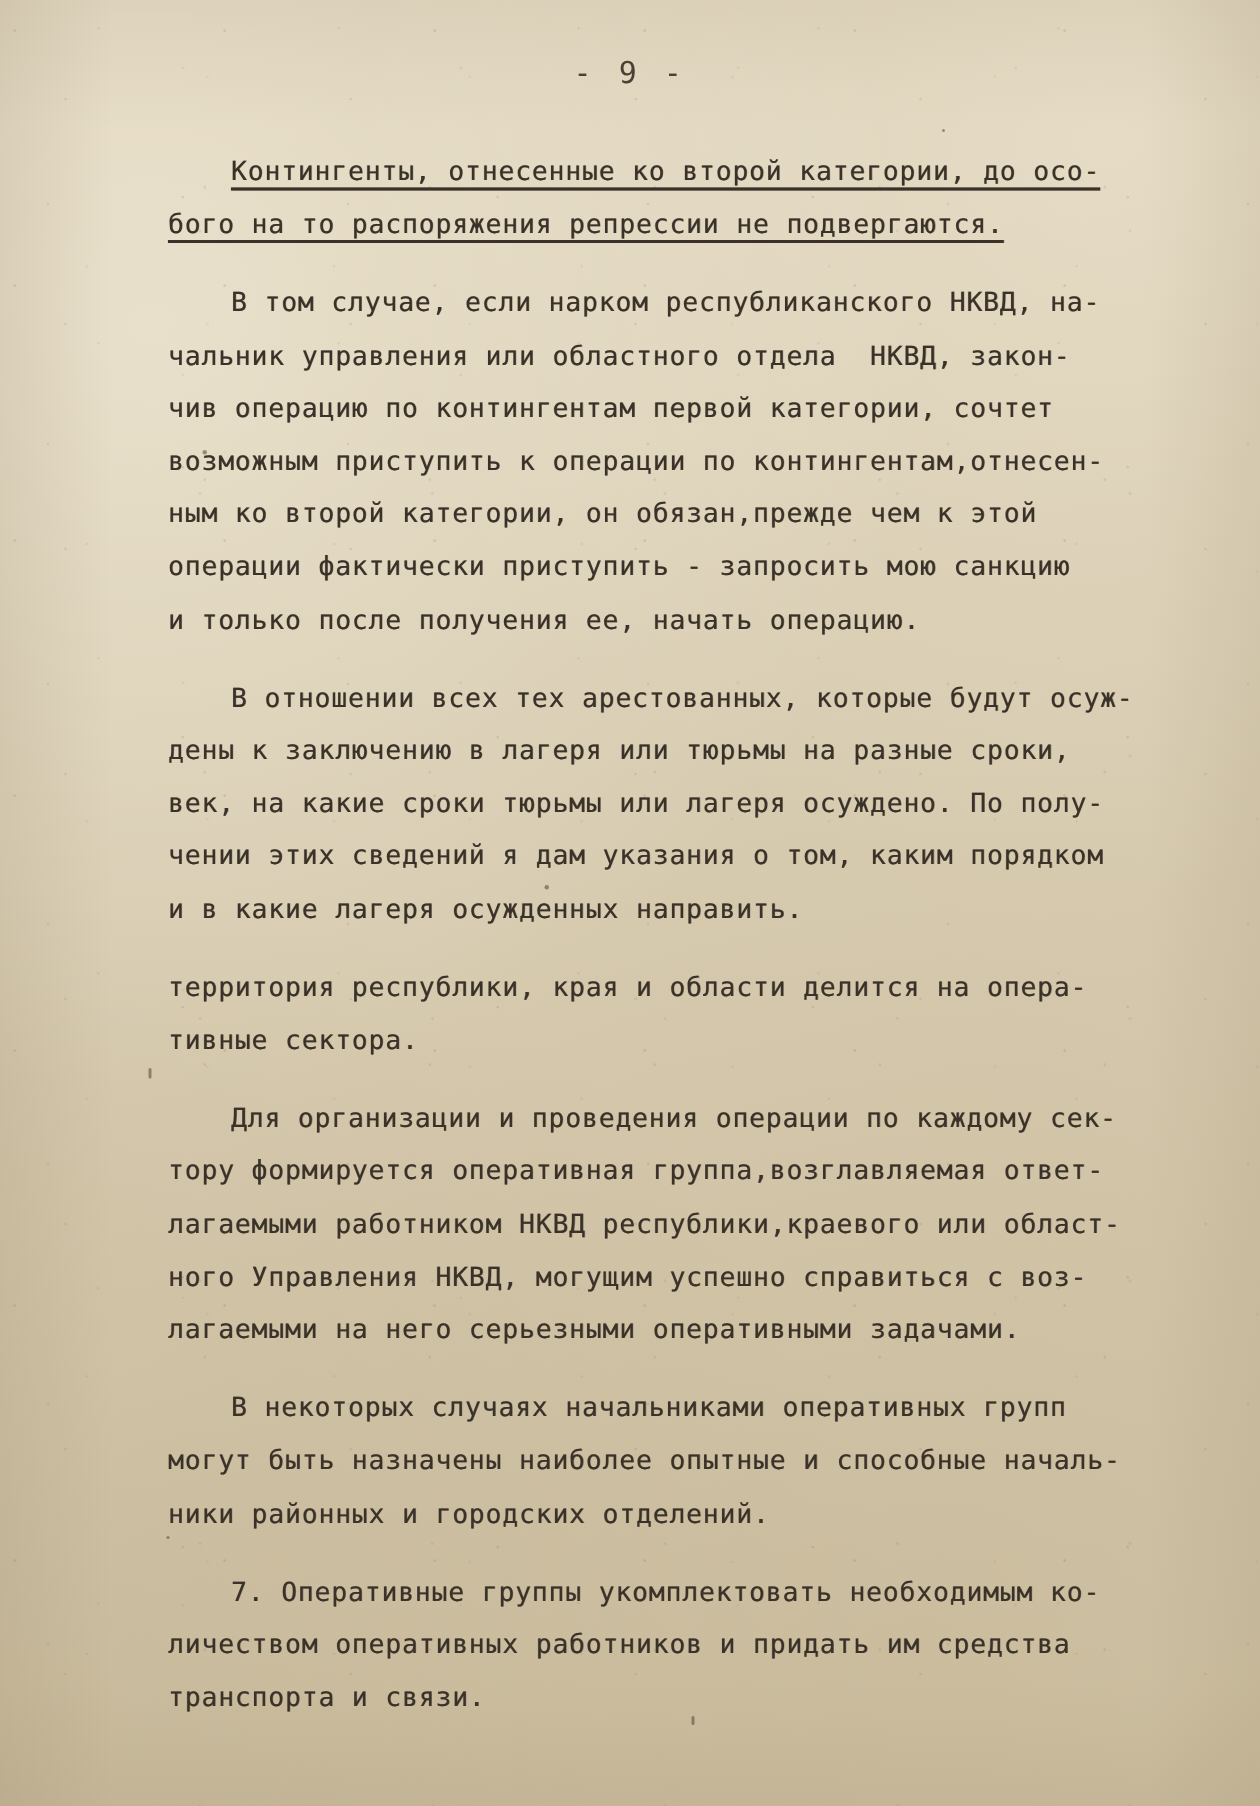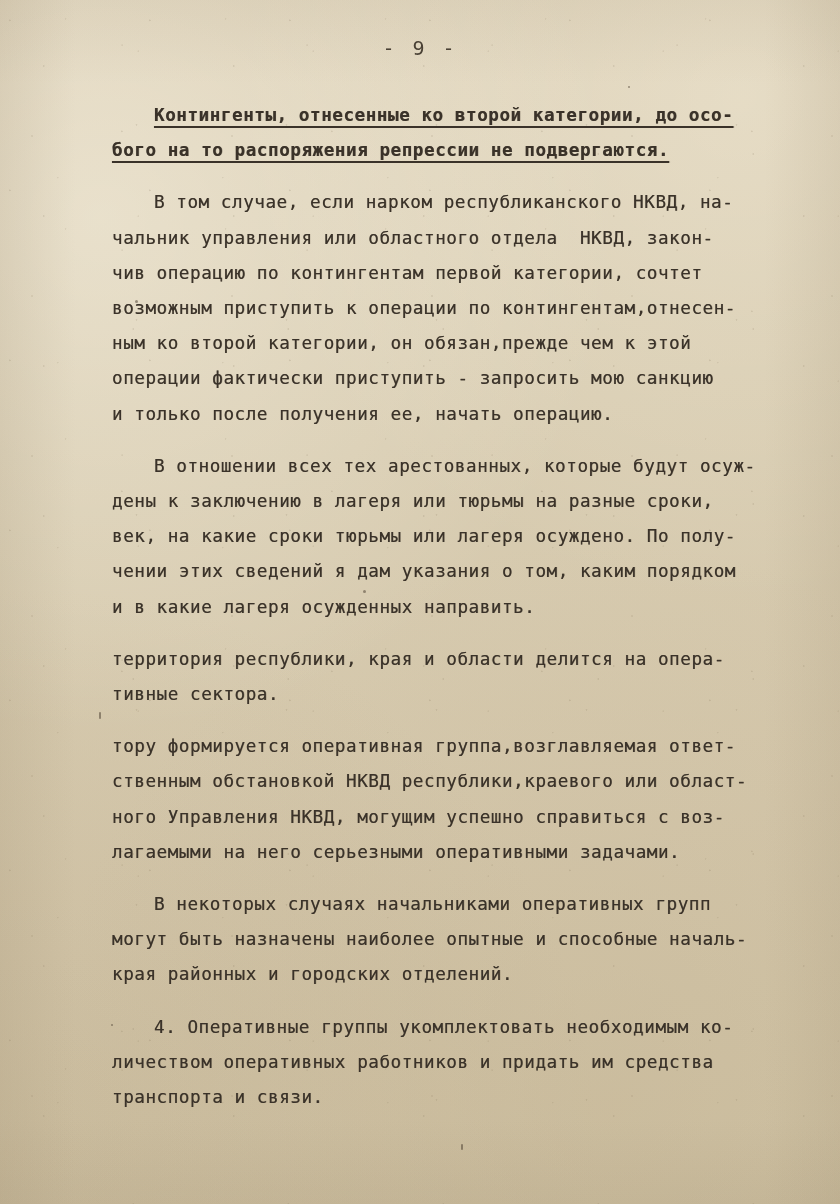--- a/index.html
+++ b/index.html
@@ -99,21 +99,20 @@
   .line.indent {
     text-indent: 42px;
   }
 
   
   .line.ul {
     text-decoration: underline;
     text-decoration-thickness: 2.2px;
     text-underline-offset: 5px;
     text-decoration-color: #3a3229;
-    font-weight: bold;
   }
 
   
   .speck {
     position: absolute;
     background: rgba(70,58,44,0.5);
     border-radius: 50%;
     pointer-events: none;
     z-index: 3;
   }
@@ -149,32 +148,33 @@
           <span class="line">дены к заключению в лагеря или тюрьмы на разные сроки,</span>
           <span class="line">век, на какие сроки тюрьмы или лагеря осуждено. По полу-</span>
           <span class="line">чении этих сведений я дам указания о том, каким порядком</span>
           <span class="line">и в какие лагеря осужденных направить.</span>
         </p>
         <p class="para">
           <span class="line">территория республики, края и области делится на опера-</span>
           <span class="line">тивные сектора.</span>
         </p>
         <p class="para">
+          <span class="line indent">Для организации и проведения операции по каждому сек-</span>
           <span class="line">тору формируется оперативная группа,возглавляемая ответ-</span>
-          <span class="line">ственным обстановкой НКВД республики,краевого или област-</span>
+          <span class="line">лагаемыми работником НКВД республики,краевого или област-</span>
           <span class="line">ного Управления НКВД, могущим успешно справиться с воз-</span>
           <span class="line">лагаемыми на него серьезными оперативными задачами.</span>
         </p>
         <p class="para">
           <span class="line indent">В некоторых случаях начальниками оперативных групп</span>
           <span class="line">могут быть назначены наиболее опытные и способные началь-</span>
-          <span class="line">края районных и городских отделений.</span>
+          <span class="line">ники районных и городских отделений.</span>
         </p>
         <p class="para">
-          <span class="line indent">4. Оперативные группы укомплектовать необходимым ко-</span>
+          <span class="line indent">7. Оперативные группы укомплектовать необходимым ко-</span>
           <span class="line">личеством оперативных работников и придать им средства</span>
           <span class="line">транспорта и связи.</span>
         </p>
       </div>
 
   </div>
 
   <span class="speck" style="left:135px;top:300px;width:3px;height:3px;"></span>
   <span class="speck" style="left:206px;top:568px;width:2px;height:2px;"></span>
   <span class="speck" style="left:99px;top:712px;width:2px;height:7px;border-radius:1px;"></span>

